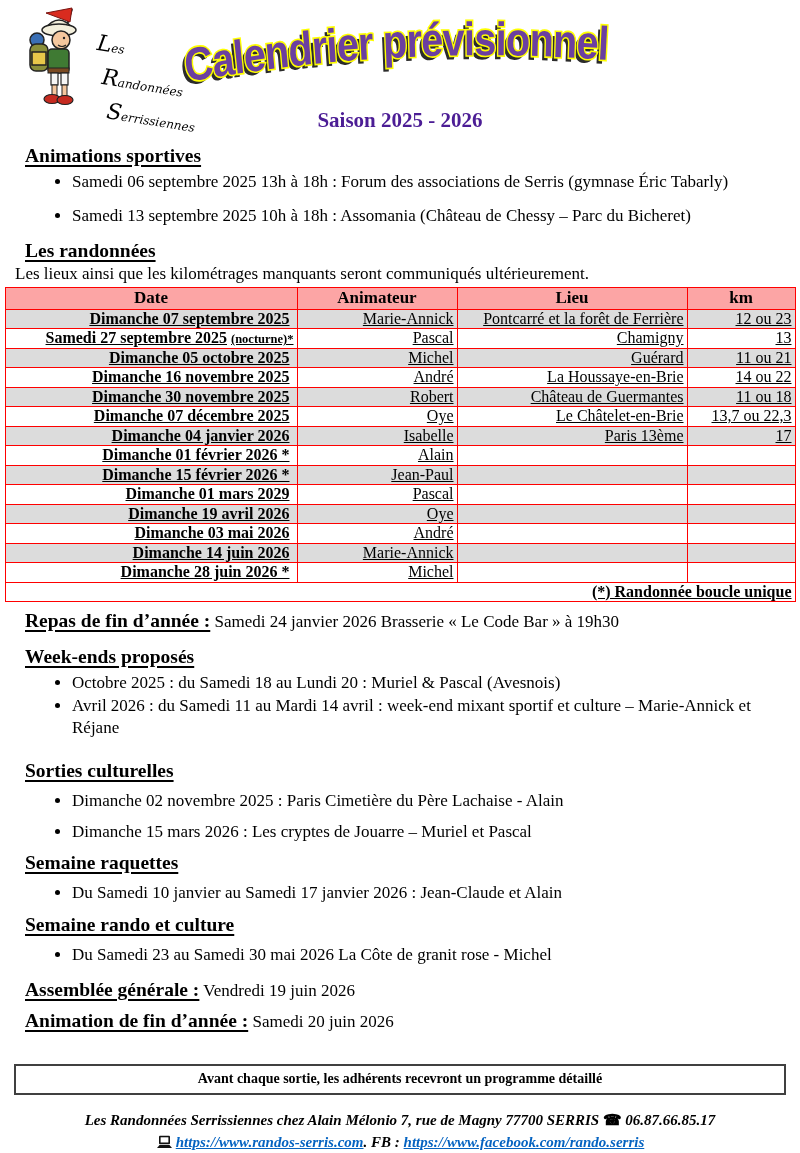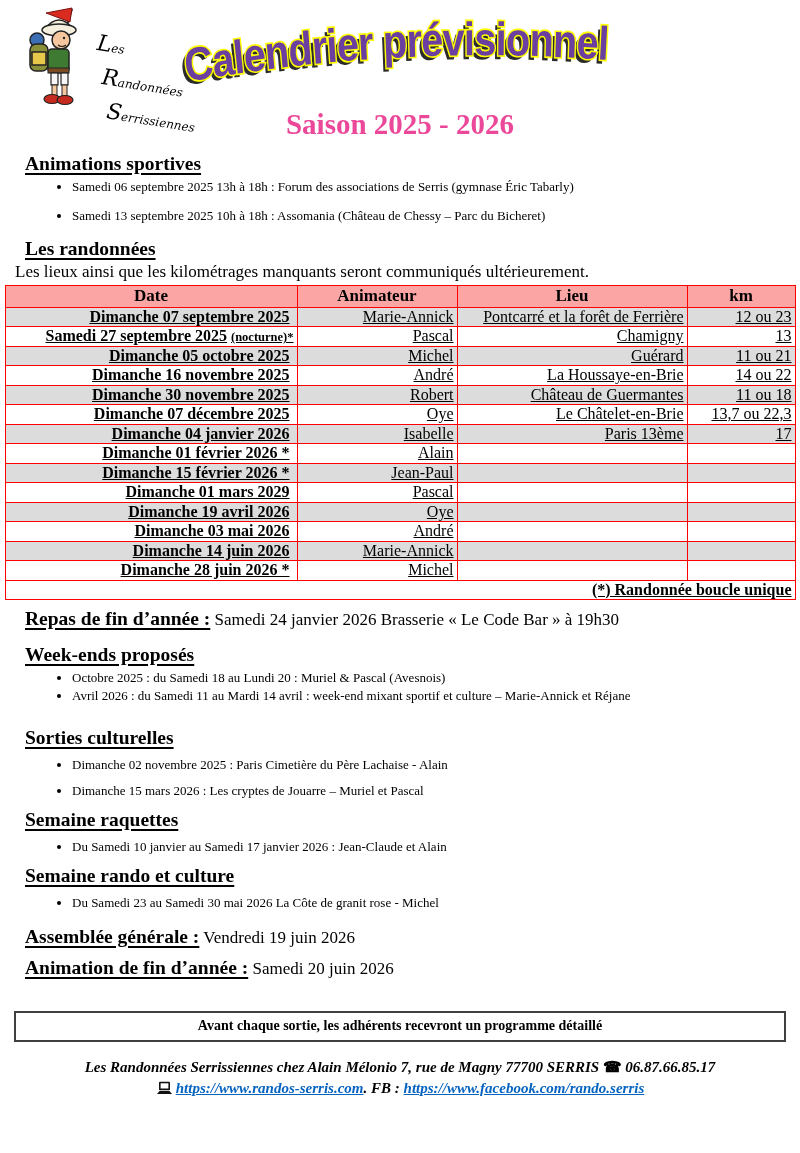--- a/index.html
+++ b/index.html
@@ -13,30 +13,30 @@
   .logo-script{
     font-family:"DejaVu Serif",serif;font-style:italic;font-size:12px;line-height:1.5;
     transform:rotate(9deg);transform-origin:left top;margin-top:22px;margin-left:-2px;white-space:nowrap;
   }
   .logo-script div::first-letter{font-size:22px;}
   .ls2{margin-left:10px;}
   .ls3{margin-left:20px;}
   .title-wrap{position:absolute;left:178px;top:4px;}
   
   .saison{
-    color:#ec4899;font-weight:bold;font-size:29px;text-align:center;margin:2px 0 0;
+    color:#4c1d95;font-weight:bold;font-size:21px;text-align:center;margin:2px 0 0;
   }
   
   .sec-h{
     font-weight:bold;font-size:19.5px;margin:12px 0 4px 25px;
     text-decoration:underline;text-decoration-thickness:2px;text-underline-offset:3px;
   }
   .note{font-size:17px;margin:0 0 3px 15px;}
   ul.bullets{margin:4px 0 0;padding-left:72px;}
-  ul.bullets li{font-size:13px;line-height:1.25;}
+  ul.bullets li{font-size:17px;line-height:1.25;}
   ul.sp-wide li{margin-bottom:13px;}
   ul.sp-tight li{margin-bottom:2px;}
   ul.sp-mid li{margin-bottom:10px;}
   
   table.rando{
     width:790px;margin:2px auto 0;border-collapse:collapse;table-layout:fixed;
   }
   table.rando th,table.rando td{border:1.5px solid #FF0000;overflow:hidden;white-space:nowrap;}
   table.rando th{
     background:#fca5a5;font-size:17px;font-weight:bold;height:21px;padding:0 2px;text-align:center;

